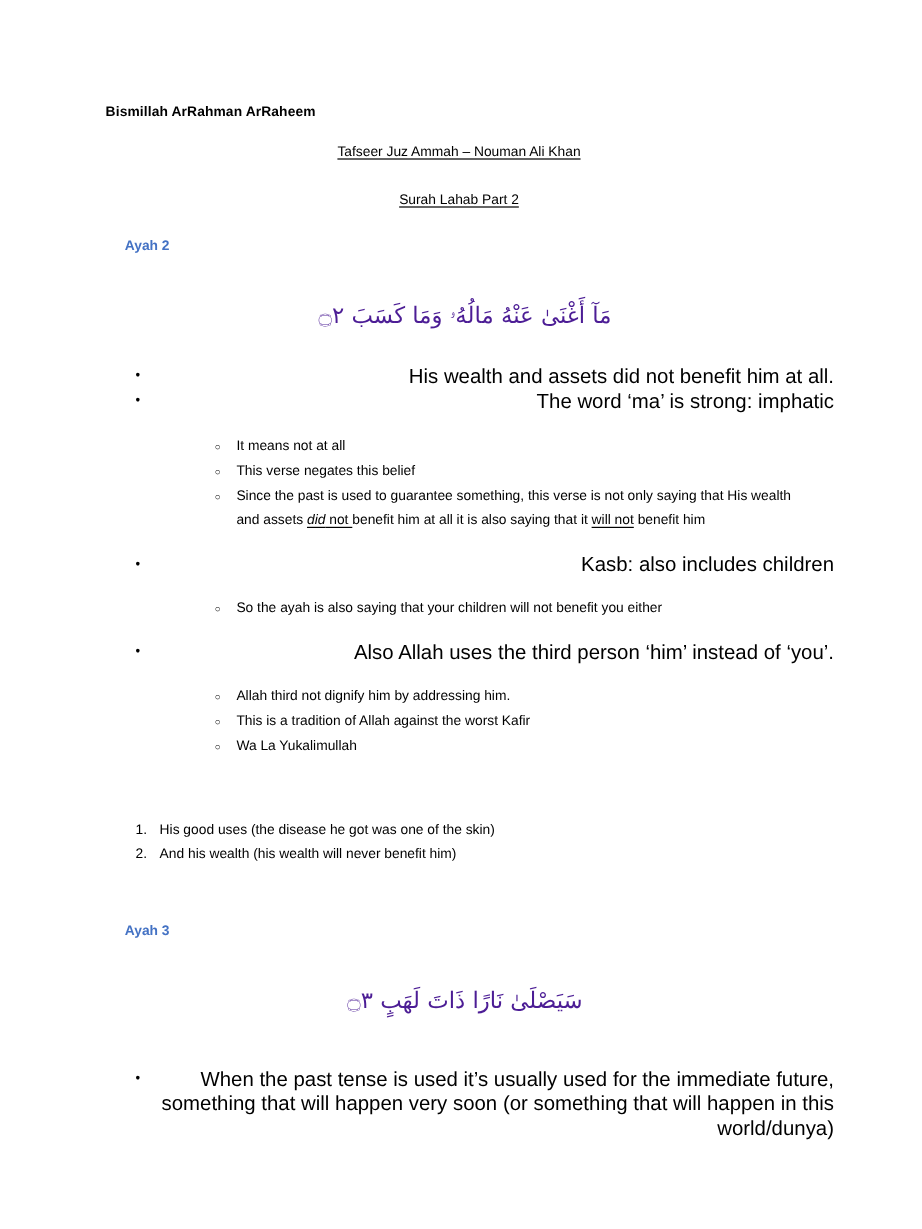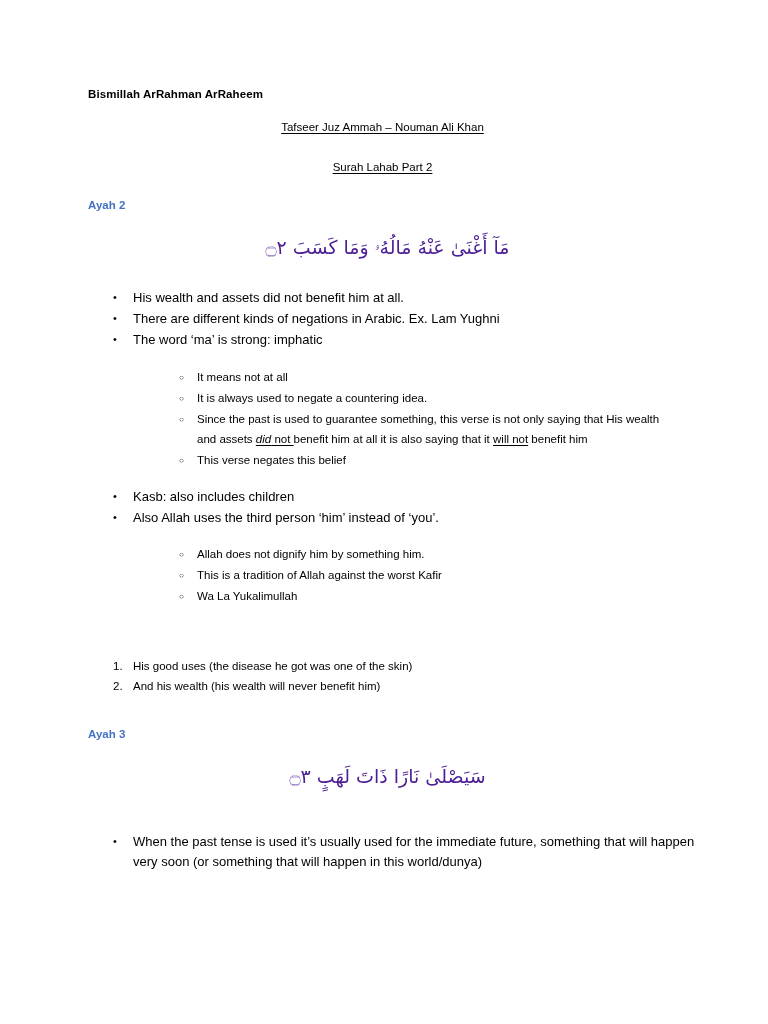--- a/index.html
+++ b/index.html
@@ -45,21 +45,21 @@
     text-decoration: underline;
     text-underline-offset: 2px;
   }
   .doc-title { margin-bottom: 28px; }
   .doc-subtitle { margin-bottom: 26px; }
 
   .ayah-heading {
     font-size: 11.5px;
     font-weight: bold;
     color: #4472C4;
-    margin: 0;
+    margin: 16px;
   }
 
   
   .ayah-verse {
     direction: rtl;
     text-align: center;
     font-family: "DejaVu Sans", "Liberation Sans", sans-serif;
     font-size: 19px;
     line-height: 1.9;
     color: #4c1d95;
@@ -74,24 +74,25 @@
     list-style: none;
   }
   ul.lvl2 {
     margin: 16px;
     padding: 0;
     list-style: none;
   }
 
   li.b1 {
     position: relative;
-    font-size: 13px;
+    font-size: 17px;
     line-height: 20.5px;
     padding-left: 45px;     
     margin-bottom: 0.5px;
+    text-align: right;
   }
   li.b1::before {
     content: "\2022";
     position: absolute;
     left: 25px;
     top: -1px;
     font-size: 11px;
     line-height: 20.5px;
   }
 
@@ -155,55 +156,54 @@
 
   <div class="ayah-verse">مَآ أَغْنَىٰ عَنْهُ مَالُهُۥ وَمَا كَسَبَ ۝٢</div>
 
   <div class="sp-after-verse2"></div>
 
   <ul class="lvl1">
     <li class="b1">
       <span>His wealth and assets did not benefit him at all.</span>
     </li>
     <li class="b1">
-      <span>There are different kinds of negations in Arabic. Ex. Lam Yughni</span>
-    </li>
-    <li class="b1">
       <span>The word ‘ma’ is strong:  imphatic</span>
     </li>
   </ul>
 
   <ul class="lvl2">
     <li class="b2">
       <span>It means not at all</span>
     </li>
     <li class="b2">
-      <span> It is always used to negate a countering idea.</span>
+      <span>This verse negates this belief</span>
     </li>
     <li class="b2"><span>Since the past is used to guarantee something, this verse is not only saying that His wealth and assets </span><span class="u i">did</span><span class="u"> not </span><span> benefit him at all it is also saying that it </span><span class="u">will not</span><span> benefit him</span>
     </li>
-    <li class="b2">
-      <span>This verse negates this belief</span>
-    </li>
   </ul>
 
   <ul class="lvl1">
     <li class="b1">
       <span>Kasb: also includes children</span>
     </li>
   </ul>
+  <ul class="lvl2">
+    <li class="b2">
+      <span>So the ayah is also saying that your children will not benefit you either</span>
+    </li>
+  </ul>
 
   <ul class="lvl1">
     <li class="b1">
       <span>Also Allah uses the third person ‘him’ instead of ‘you’.</span>
     </li>
   </ul>
   <ul class="lvl2">
     <li class="b2">
-      <span>Allah does not dignify him by something him.</span>
+      <span>Allah third not dignify him by addressing him.</span>
     </li>
     <li class="b2">
       <span>This is a tradition of Allah against the worst Kafir</span>
     </li>
     <li class="b2">
       <span>Wa La Yukalimullah</span>
     </li>
   </ul>
 
   <div class="sp-med"></div>

